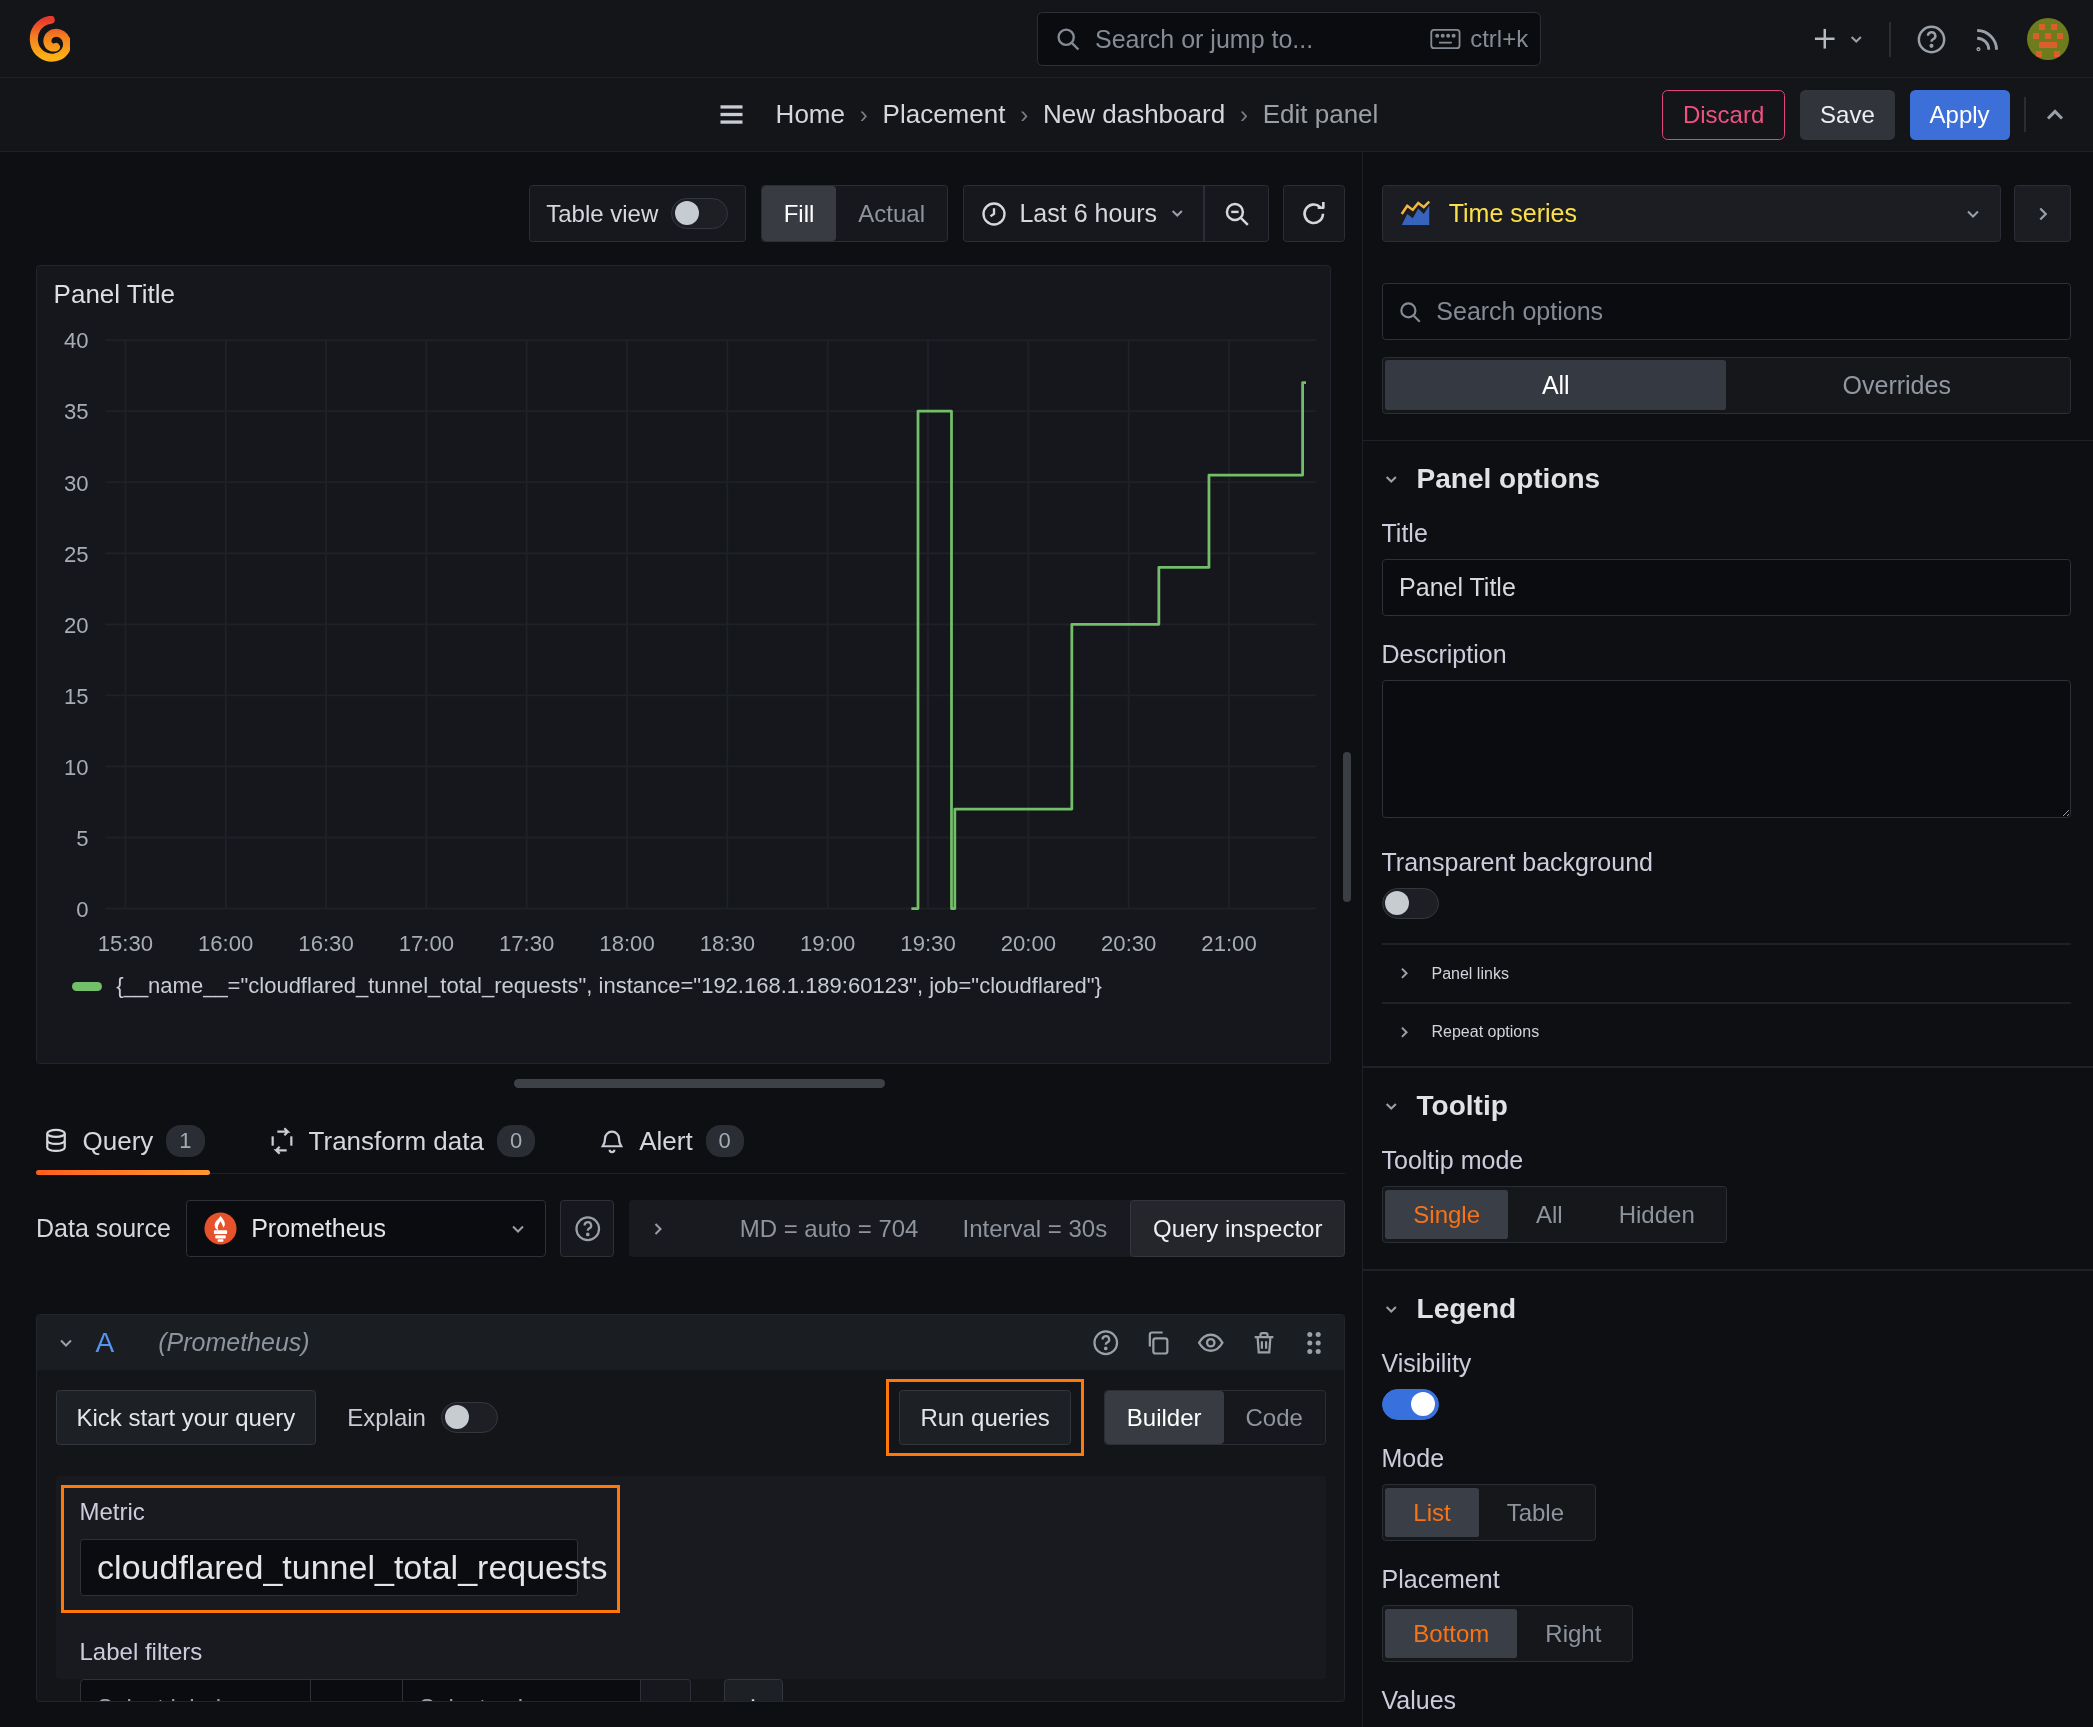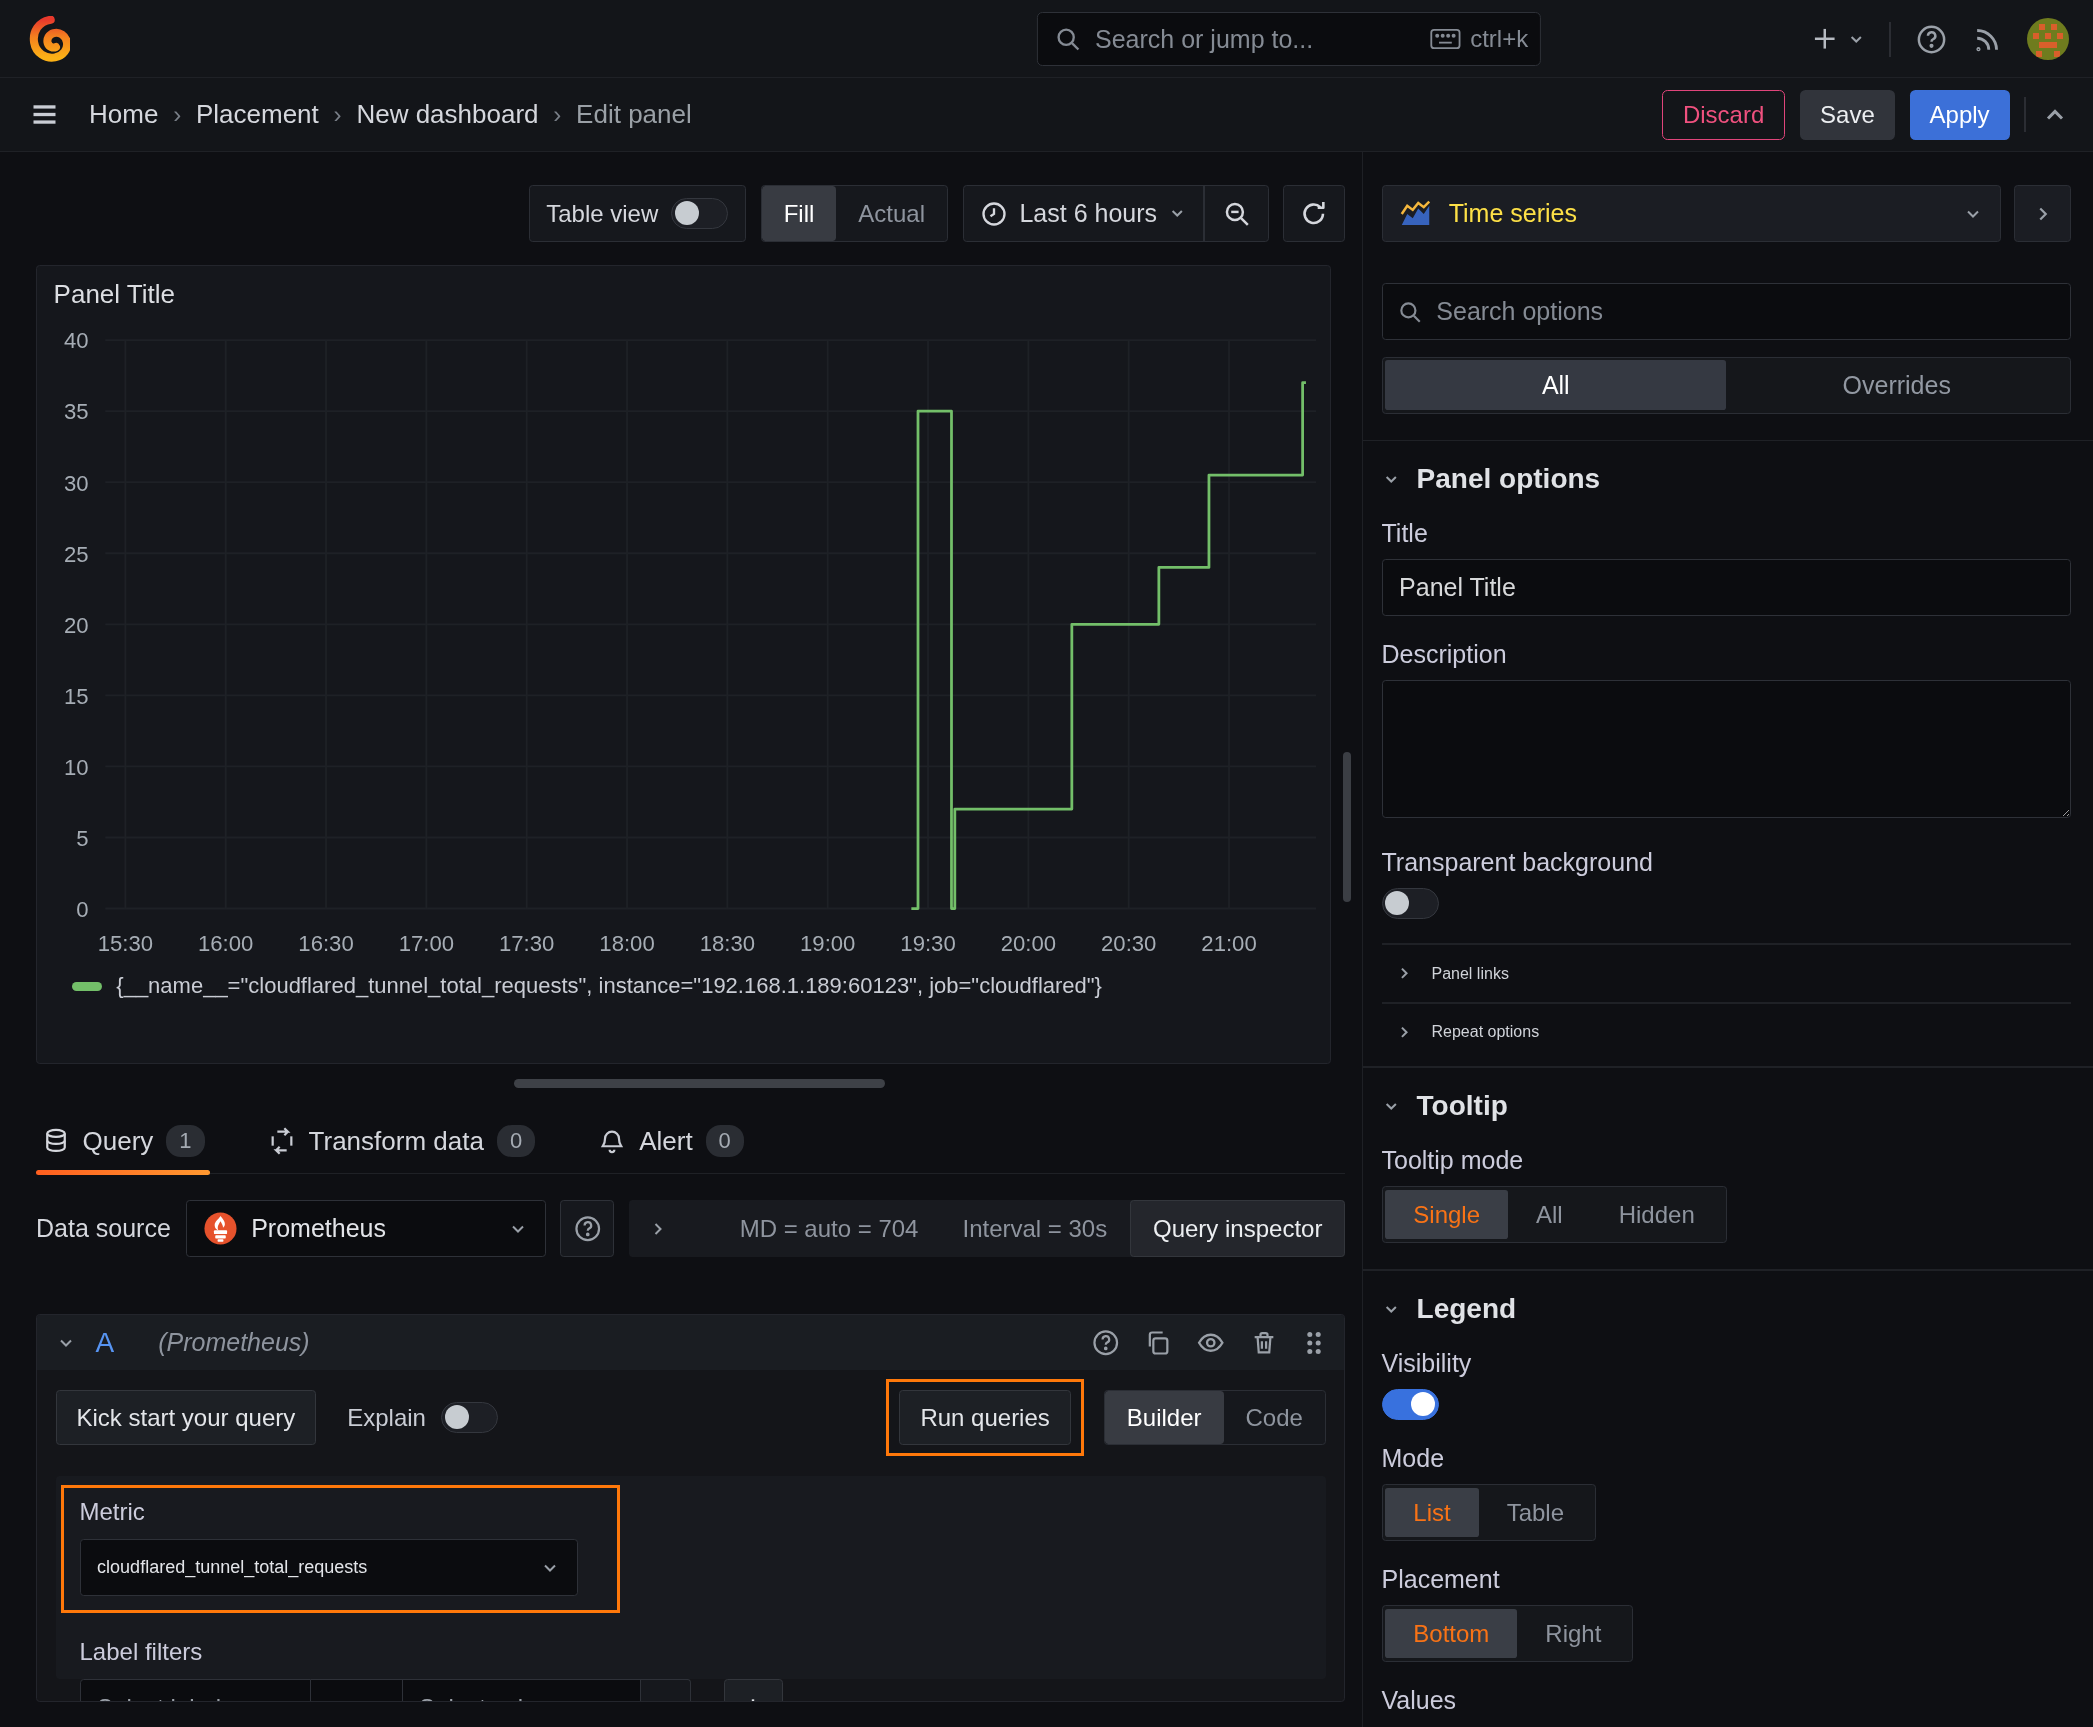--- a/index.html
+++ b/index.html
@@ -12,21 +12,21 @@
   .searchbox { position:absolute; left:50%; top:12px; transform:translateX(-2%); width:504px; height:54px; background:#0b0c0f; border:1.8px solid #2e3138; border-radius:5.5px; display:flex; align-items:center; padding:0 16.6px; gap:13px; }
   .searchbox input { flex:1; background:transparent; border:none; outline:none; color:#9aa0a8; font-size:25px; font-family:inherit; }
   .searchbox input::placeholder { color:#858b94; }
   .kbd-hint { display:flex; align-items:center; gap:9.2px; color:#858b94; font-size:24px; }
   .topnav-right { position:absolute; right:24px; top:0; height:78px; display:flex; align-items:center; gap:24px; }
   .vdiv { width:1.8px; height:35px; background:#2b2d33; }
   .iconbtn { display:flex; align-items:center; justify-content:center; background:transparent; border:none; color:#9aa0a8; cursor:pointer; }
   .avatar { width:42px; height:42px; border-radius:50%; overflow:hidden; }
 
   
-  .subnav { position:relative; height:74px; background:#131519; border-bottom:1.8px solid #1f2126; display:flex; align-items:center; padding:0 28px; }
+  .subnav { position:relative; height:74px; background:#131519; border-bottom:1.8px solid #1f2126; display:flex; align-items:center; padding:0 28px;justify-content:center; }
   .crumbs { display:flex; align-items:center; margin-left:28px; font-size:26px; }
   .crumb { color:#d5d7dd; cursor:pointer; }
   .crumb.current { color:#9aa0a6; cursor:default; }
   .crumb-sep { color:#787e87; margin:0 14.8px; font-size:24px; }
   .subnav-right { position:absolute; right:24px; display:flex; align-items:center; gap:14.8px; }
   .btn { height:50px; padding:0 20px; border-radius:5.5px; font-size:24px; font-family:inherit; display:flex; align-items:center; cursor:pointer; border:none; }
   .btn-discard { background:transparent; border:1.8px solid #e0457b; color:#f0517f; }
   .btn-save { background:#31343b; color:#eceef1; }
   .btn-apply { background:#3c70d8; color:#fff; }
 
@@ -470,21 +470,21 @@
                 <span class="seg-item active">Builder</span>
                 <span class="seg-item">Code</span>
               </div>
             </div>
           </div>
 
           <div class="builder-block">
             <div class="metric-group annot annot-metric">
               <div class="field-label">Metric</div>
               <div class="select" style="margin-top:13px; width:498px;">
-                <span style="color:#e3e5e9; font-size:18px;">cloudflared_tunnel_total_requests</span>
+                <span style="color:#e3e5e9; font-size:34px;">cloudflared_tunnel_total_requests</span>
                 <svg class="ico" style="margin-left:auto;" width="20" height="20" viewBox="0 0 24 24" fill="none" stroke="#9aa0a8" stroke-width="2.4">
                     <path d="M6 9 l6 6 6-6"></path>
                   </svg>
               </div>
             </div>
 
             <div class="field-label filters-label">Label filters</div>
             <div class="filter-row">
               <div class="fsel" style="width:231px;">
                 <span>Select label</span>

